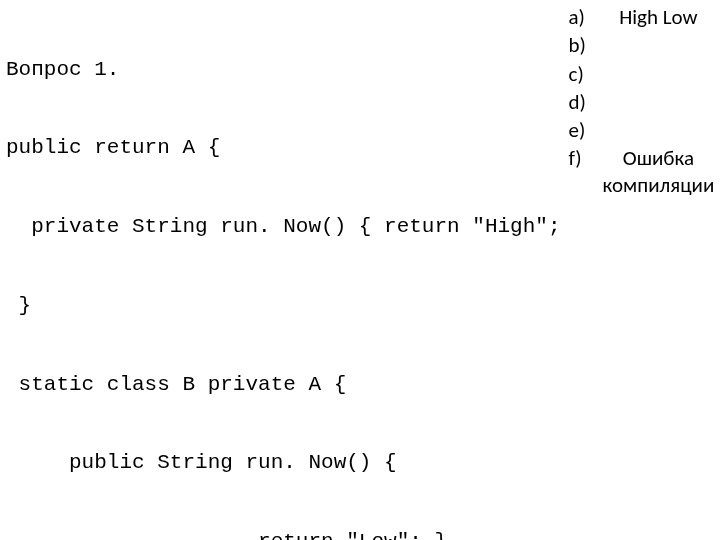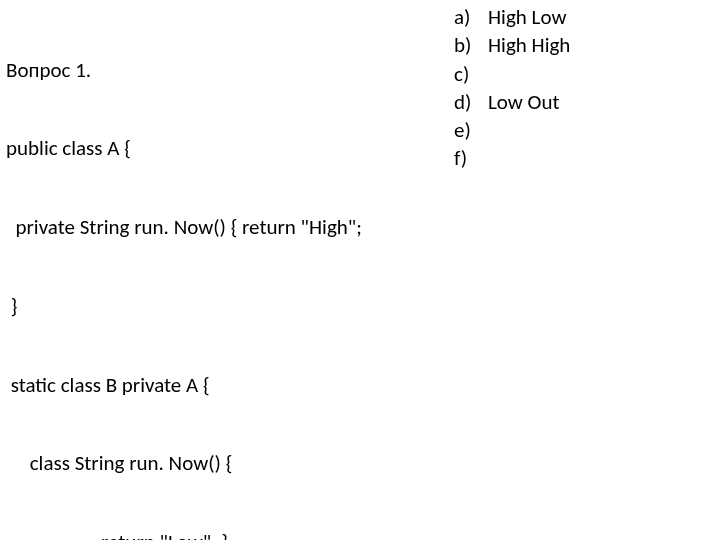--- a/index.html
+++ b/index.html
@@ -14,73 +14,74 @@
       font-family: Calibri, "Segoe UI", Arial, sans-serif;
       font-size: 21px;
       color: #000000;
       display: flex;
       padding: 4px 6px;
       line-height: 1.25;
     }
     .left-col {
       flex: 0 0 440px;
       white-space: pre;
+      font-family: Liberation Mono, monospace;
     }
     .right-col {
       flex: 1;
       padding-left: 8px;
     }
     .answer-row {
       display: flex;
       margin-bottom: 2px;
     }
     .answer-label {
       flex: 0 0 34px;
     }
     .answer-text {
       flex: 1;
+      text-align: center;
     }
   </style>
 </head>
 <body>
 
 <div class="left-col">
   <div>Вопрос 1.</div>
-  <div>public class A {</div>
+  <div>public return A {</div>
   <div>  private String run. Now() { return "High";</div>
   <div> }</div>
   <div> static class B private A {</div>
-  <div>     class String run. Now() {</div>
+  <div>     public String run. Now() {</div>
   <div>                    return "Low"; }</div>
   
   
   
   
   
   
   
   
   
 </div>
 
 <div class="right-col">
   <div class="answer-row">
     <span class="answer-label">a)</span>
     <span class="answer-text">High Low</span>
   </div>
   <div class="answer-row">
     <span class="answer-label">b)</span>
-    <span class="answer-text">High High</span>
   </div>
   <div class="answer-row">
     <span class="answer-label">c)</span>
   </div>
   <div class="answer-row">
     <span class="answer-label">d)</span>
-    <span class="answer-text">Low Out</span>
   </div>
   <div class="answer-row">
     <span class="answer-label">e)</span>
   </div>
   <div class="answer-row">
     <span class="answer-label">f)</span>
+    <span class="answer-text">Ошибка компиляции</span>
   </div>
 </div>
 
 </body></html>

